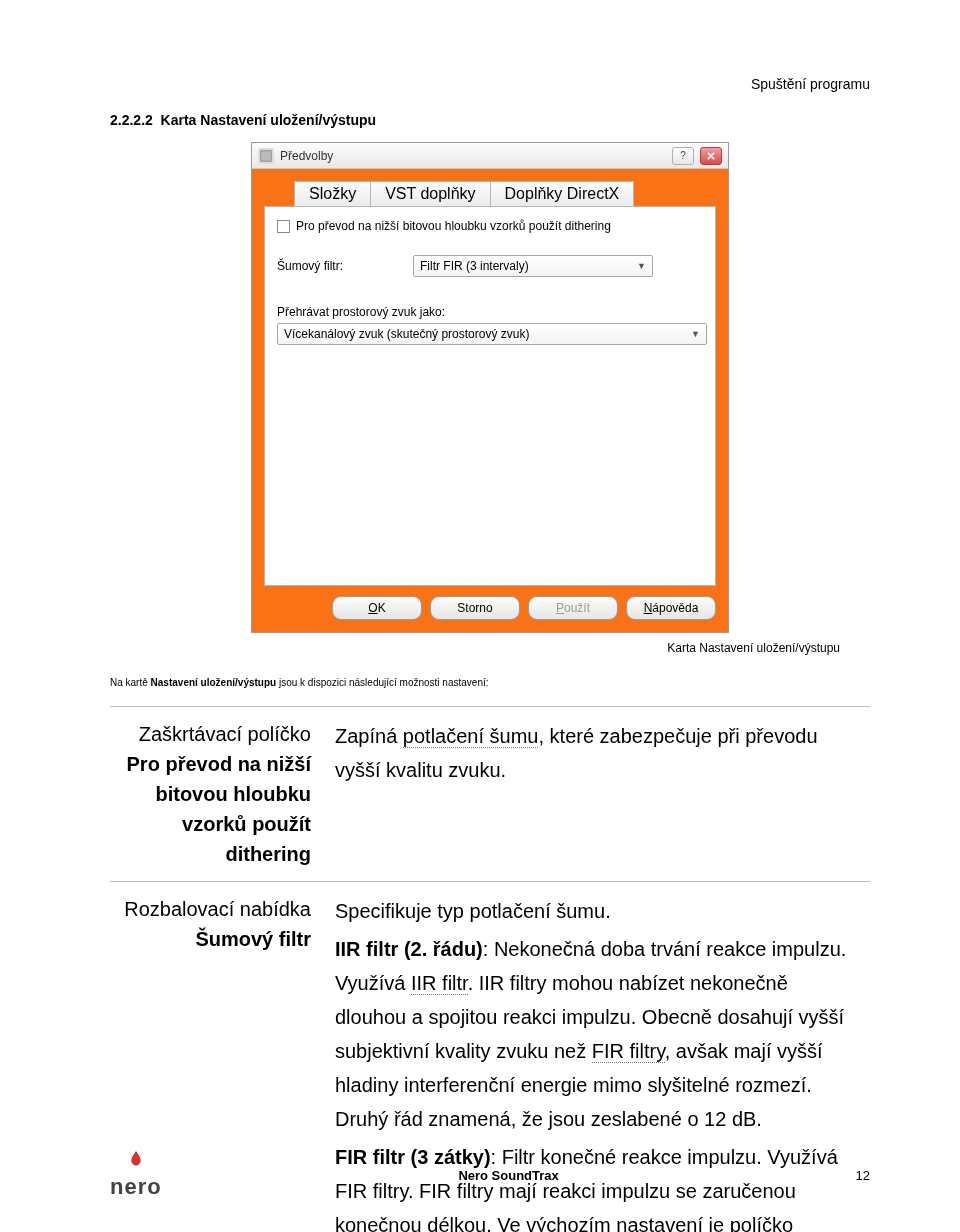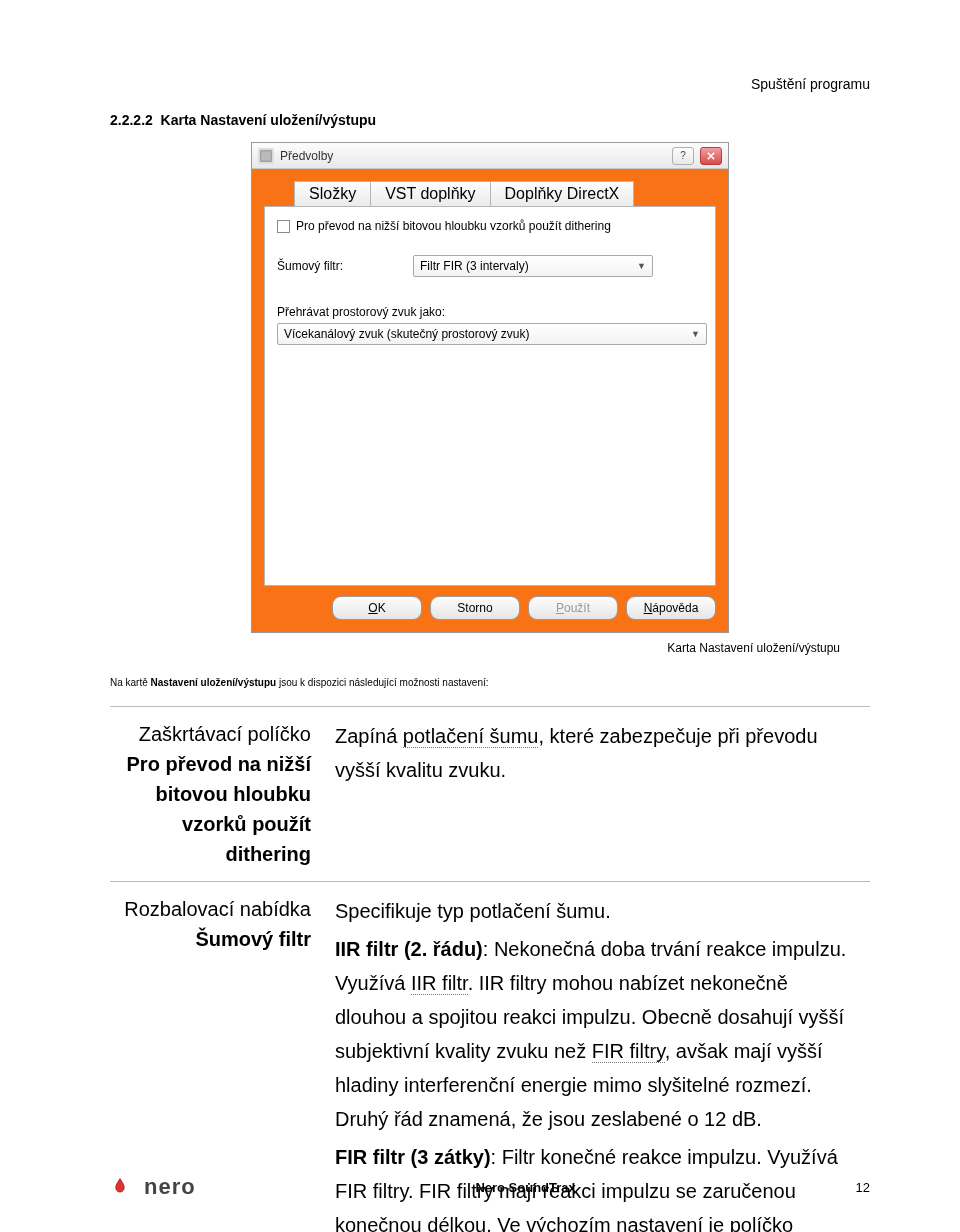--- a/index.html
+++ b/index.html
@@ -131,22 +131,22 @@
   .def-desc p { margin: 0 0 2px 0; }
   .def-desc .sub { margin-top: 4px; }
   .footer {
     position: absolute;
     bottom: 32px; left: 110px; right: 90px;
     display: flex; align-items: center; justify-content: space-between;
     font-size: 13px;
   }
   .footer-center { font-weight: bold; flex:1; text-align:center; }
   .nero-logo {
-    display: flex; align-items: center; gap: 14px;
-    font-weight: bold; color:#444;
+    display: flex; align-items: center; gap: 4px;
+    font-weight: bold; color:#444;flex-direction:column;
   }
   .flame {
     width: 20px; height: 20px;
   }
 </style>
 </head>
 <body>
 
 <div class="page">
 

